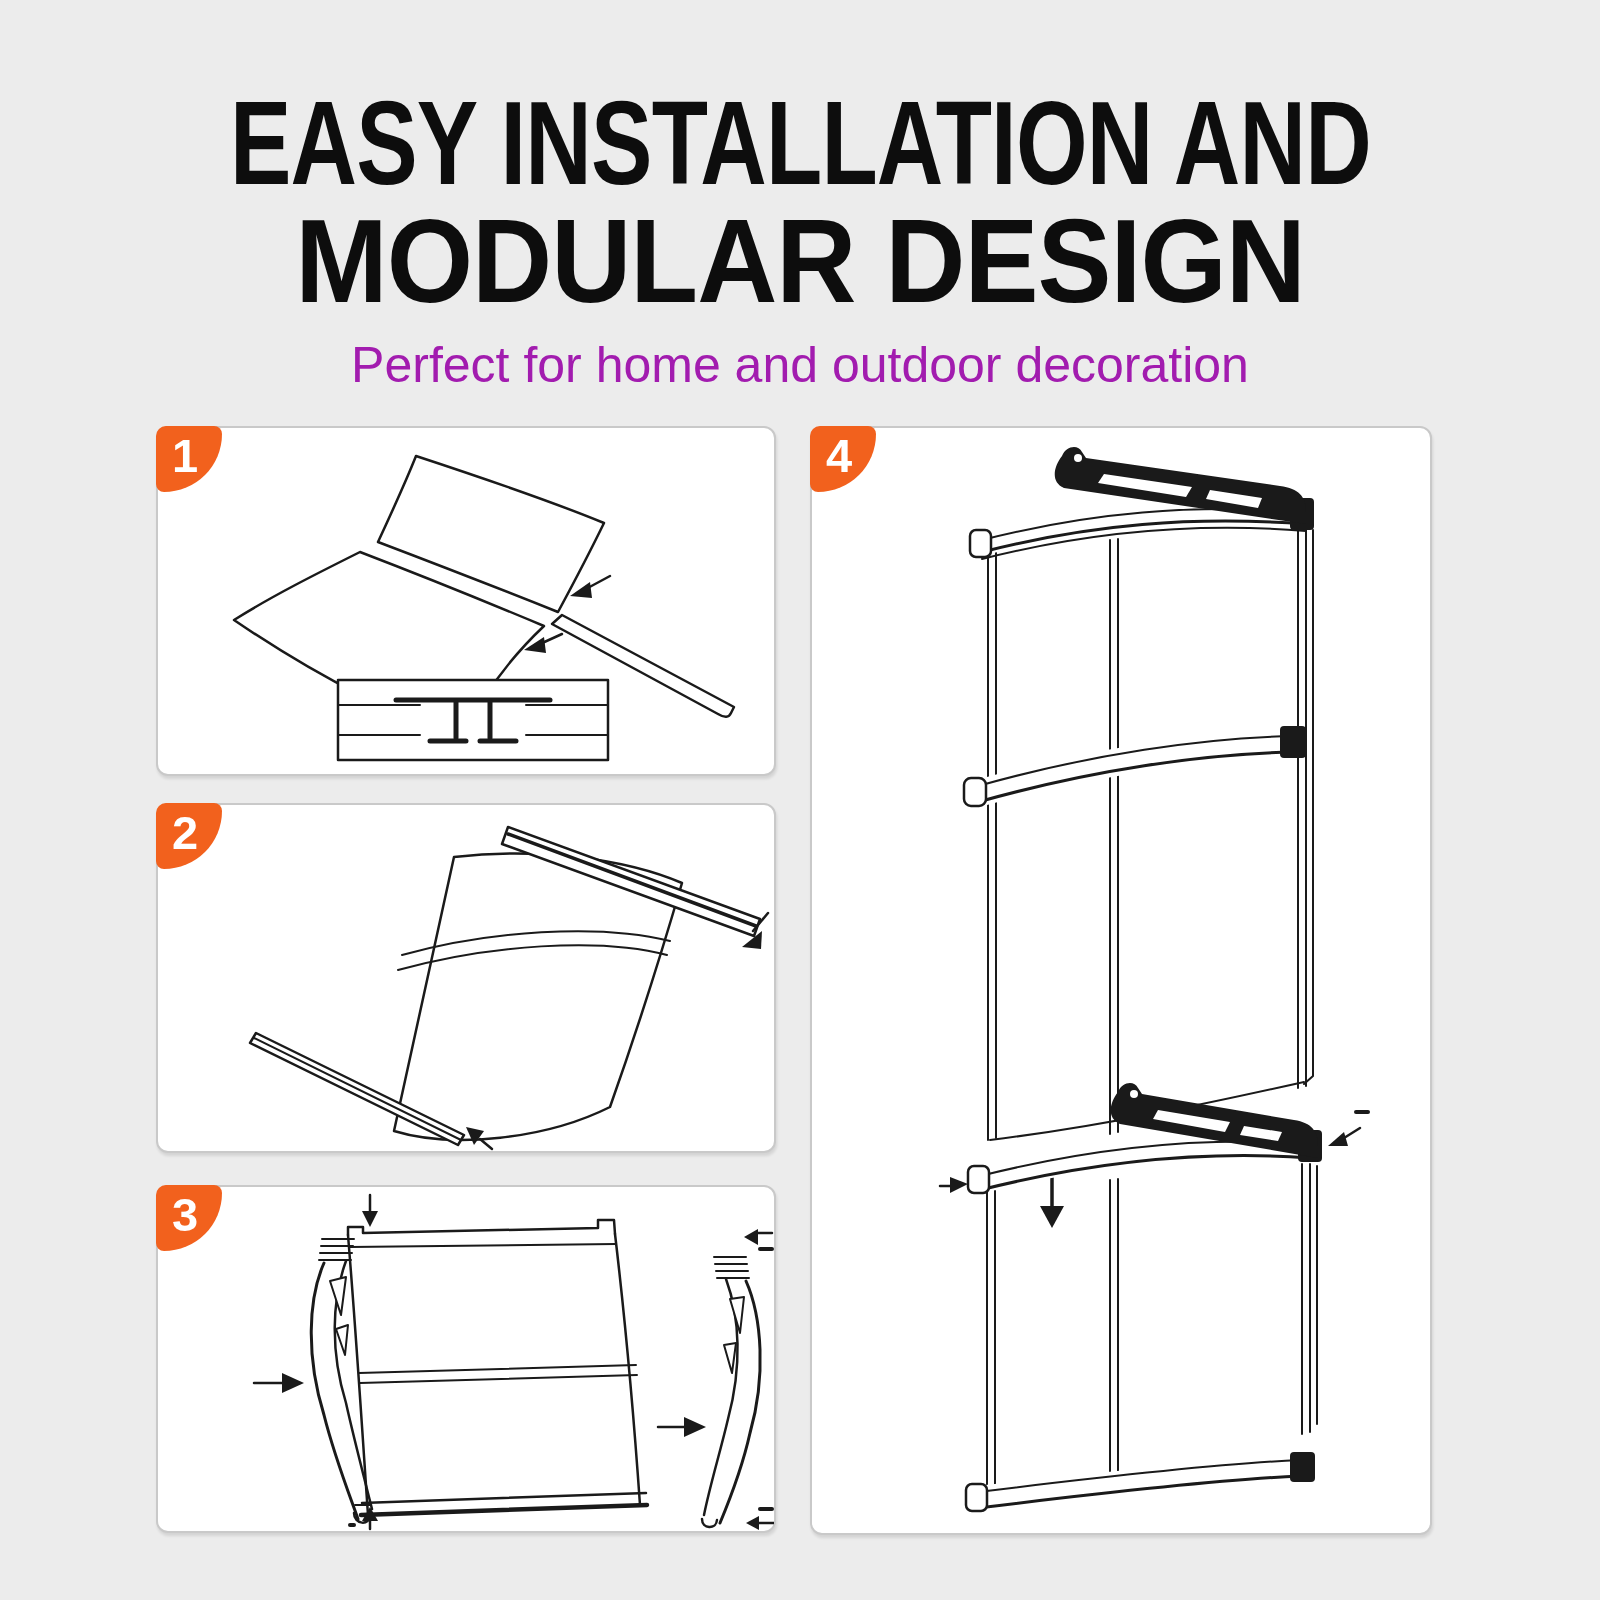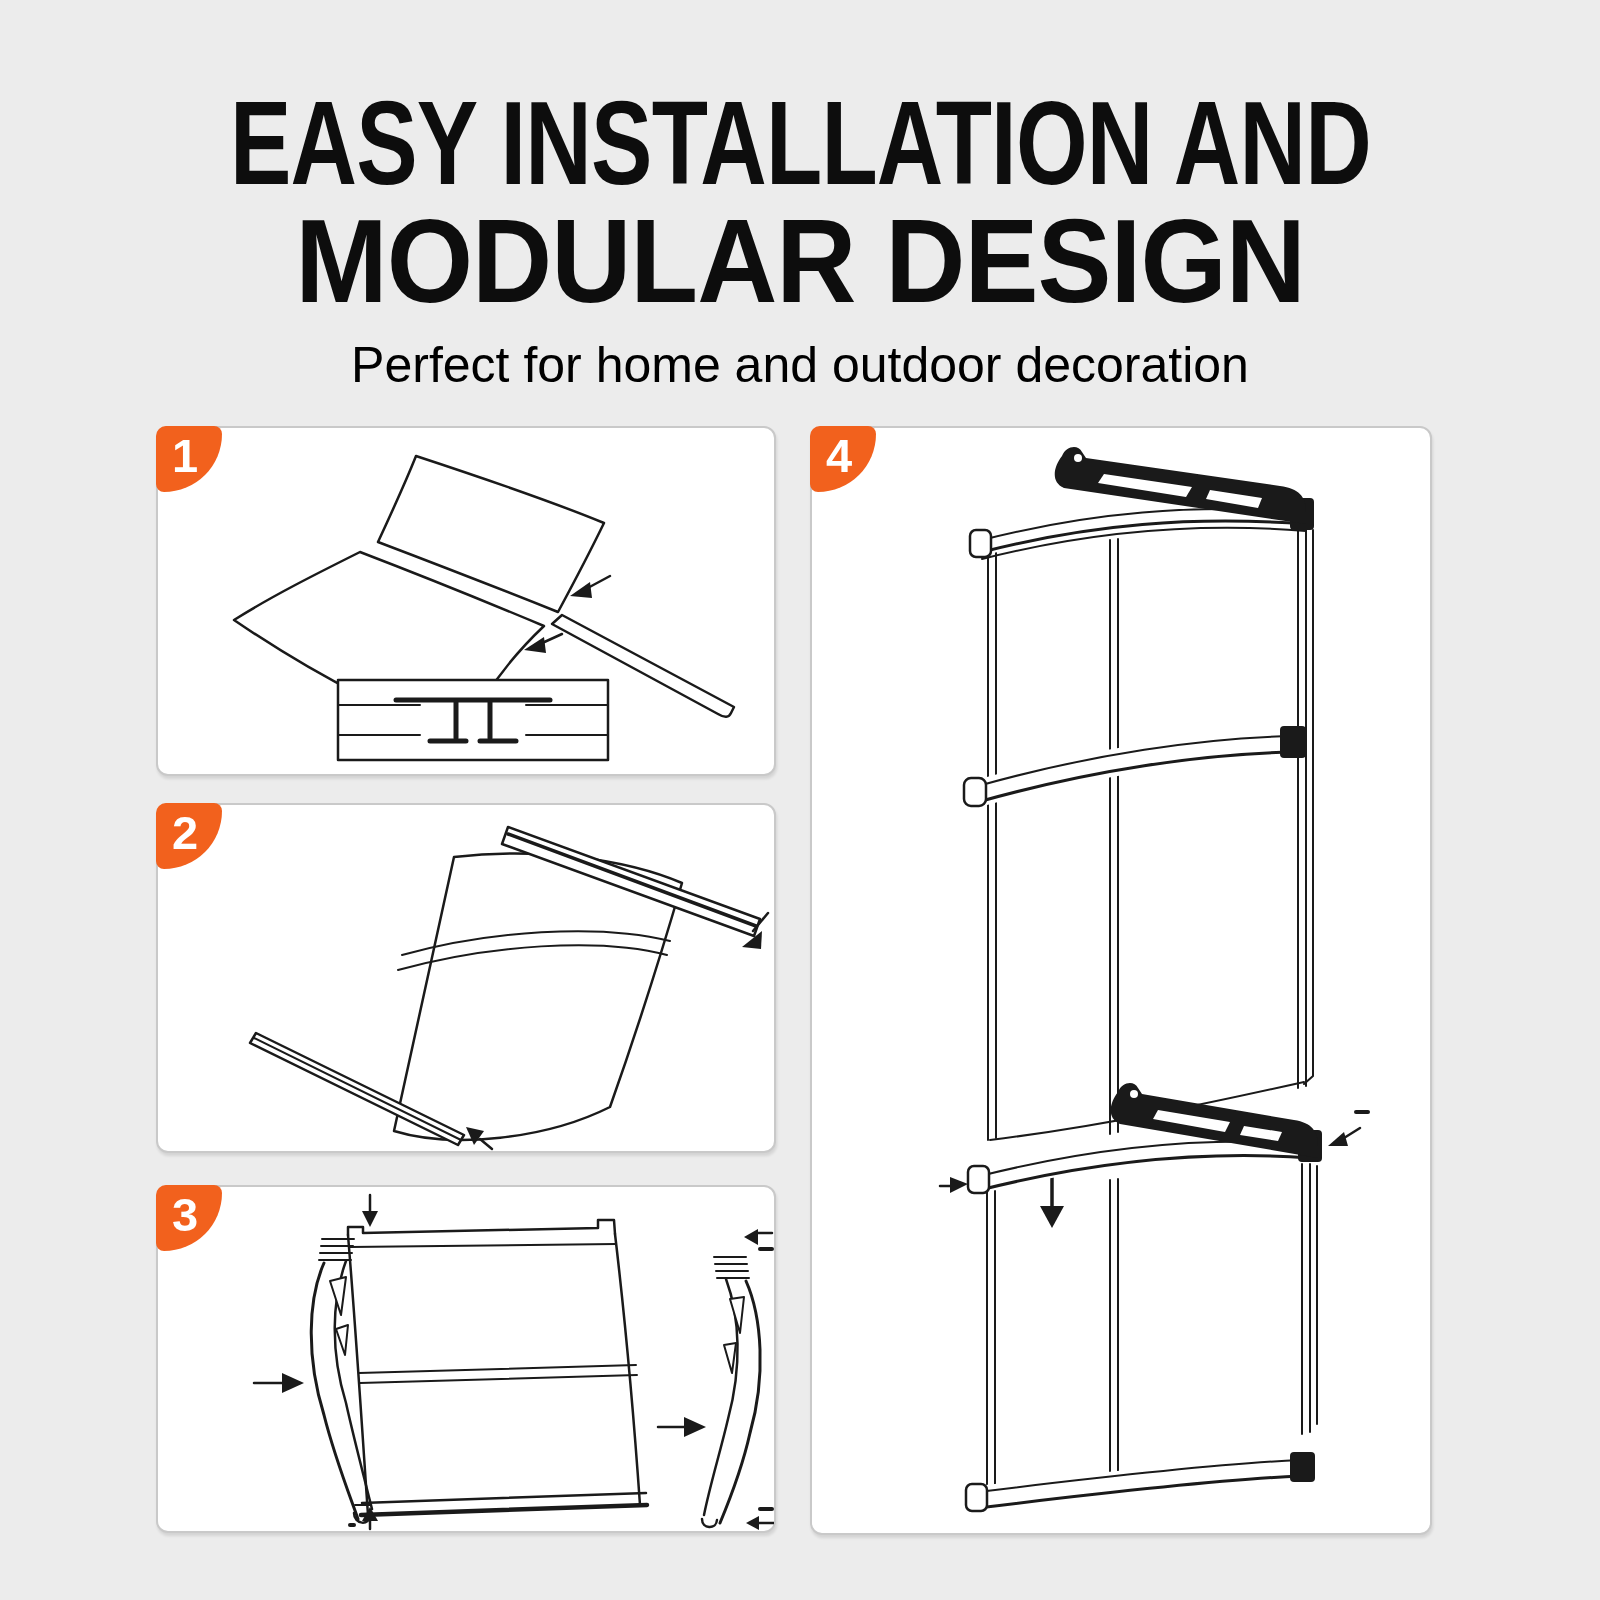--- a/index.html
+++ b/index.html
@@ -7,21 +7,21 @@
     width:1600px;height:1600px;position:relative;overflow:hidden;
     background:#ececec;
     font-family:"Liberation Sans", sans-serif;
   }
   
   .header{position:absolute;top:84px;left:0;width:1600px;text-align:center;}
   .title{margin:0;color:#0d0d0d;font-weight:700;line-height:1.00;letter-spacing:-1px;}
   .title .tl{display:inline-block;font-size:118px;white-space:nowrap;}
   .tl.l1{transform:scaleX(.78);transform-origin:50% 50%;}
   .tl.l2{transform:scaleX(.94);transform-origin:50% 50%;}
-  .subtitle{margin:16px 0 0 0;font-size:50px;color:#000000;font-weight:400;}
+  .subtitle{margin:16px 0 0 0;font-size:50px;color:#a21caf;font-weight:400;}
   
   .card{
     position:absolute;background:#ffffff;
     border:2px solid #c9c9c9;border-radius:12px;
     box-shadow:1px 3px 3px rgba(0,0,0,.10);
     box-sizing:border-box;
   }
   #card1{left:156px;top:426px;width:620px;height:350px;}
   #card2{left:156px;top:803px;width:620px;height:350px;}
   #card3{left:156px;top:1185px;width:620px;height:348px;}

